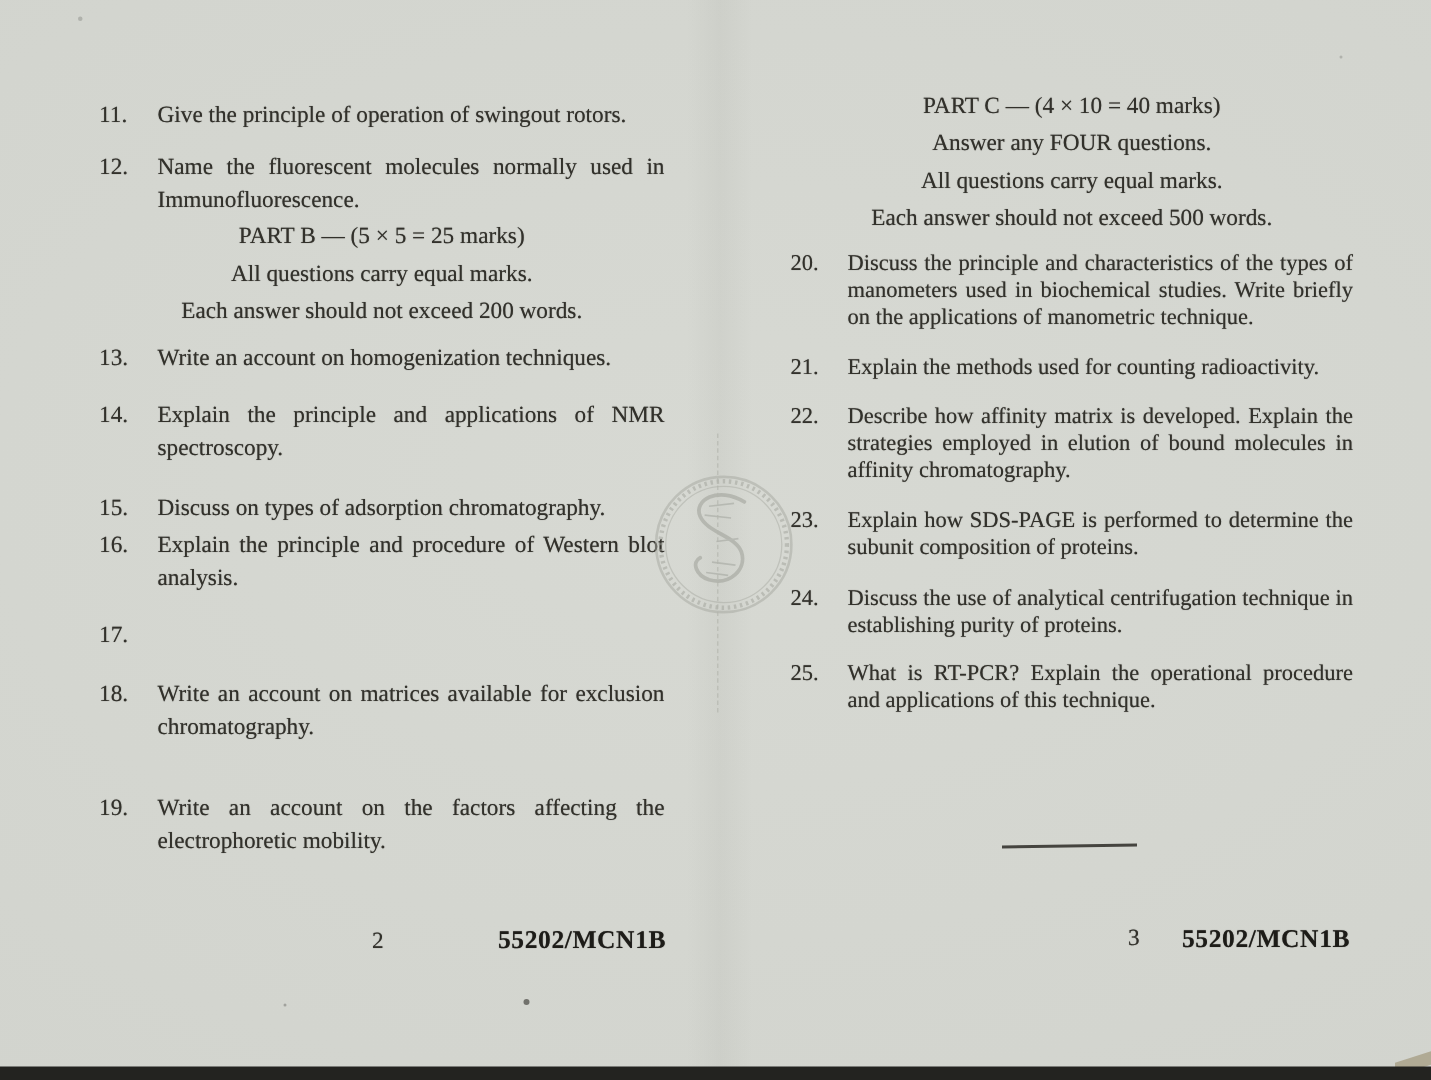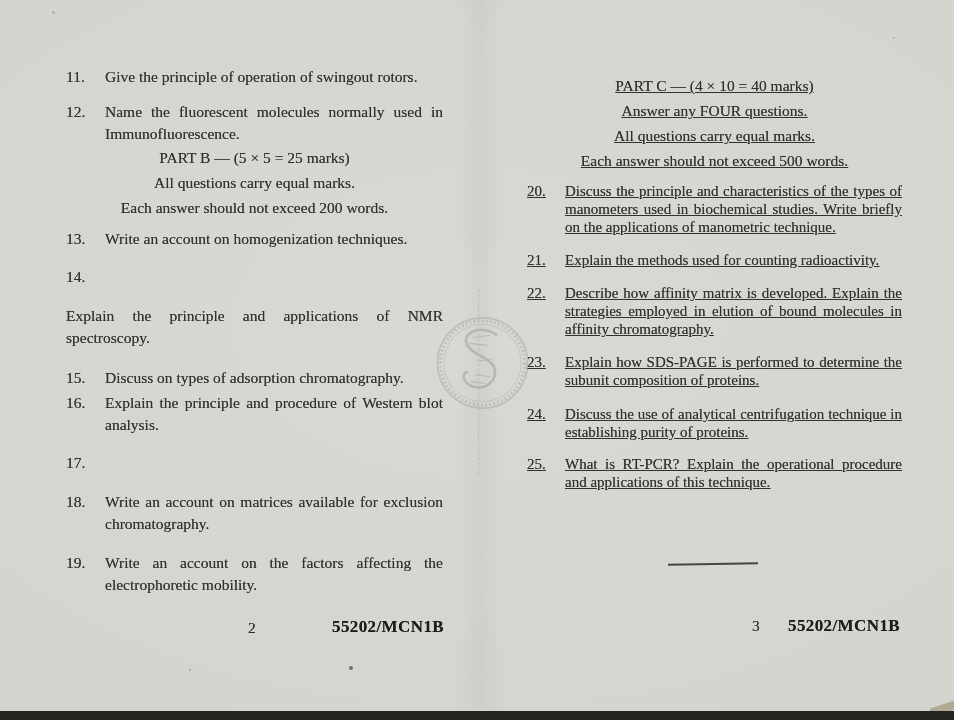--- a/index.html
+++ b/index.html
@@ -8,21 +8,21 @@
     width:954px;height:720px;
     margin:0 auto;
     background:radial-gradient(120% 100% at 50% 45%, #d7d9d3 0%, #d2d4ce 70%, #cbcdc7 100%);
     font-family:"Liberation Serif","DejaVu Serif",serif;
     color:#32312b;
     overflow:hidden;
     text-shadow:0 0 0.6px rgba(47,46,41,0.65);
   }
   .col{position:absolute;}
   .lcol{left:66px;top:66px;width:377px;font-size:15.5px;line-height:22px;}
-  .rcol{left:527px;top:73px;width:375px;font-size:15px;line-height:18px;text-decoration:underline;}
+  .rcol{left:527px;top:58px;width:375px;font-size:15px;line-height:18px;}
   .q{display:flex;margin:0 0 16px 0;}
   .rcol .q{margin-bottom:15px;}
   .num{flex:0 0 39px;}
   .rcol .num{flex:0 0 38px;}
   .txt{flex:1;text-align:justify;}
   .headings{text-align:center;line-height:25px;margin-bottom:8px;}
   .rcol .headings{font-size:15.5px;margin-bottom:9px;}
   .footer-num{position:absolute;font-size:15.5px;}
   .footer-code{position:absolute;font-size:17px;font-weight:700;letter-spacing:0.4px;color:#1d1c18;}
   .divider{position:absolute;left:668px;top:563px;width:90px;height:2px;background:#45443f;transform:rotate(-0.8deg);}
@@ -58,36 +58,36 @@
     <div class="headings">
       <div>PART B — (5 × 5 = 25 marks)</div>
       <div>All questions carry equal marks.</div>
       <div>Each answer should not exceed 200 words.</div>
     </div>
 
     <div class="q">
       <span class="num">13.</span>
       <span class="txt">Write an account on homogenization techniques.</span>
     </div>
-    <div class="q" style="margin-bottom:18px;flex-direction:column;">
+    <div class="q" style="margin-bottom:18px;">
       <span class="num">14.</span>
       <span class="txt">Explain the principle and applications of NMR spectroscopy.</span>
     </div>
     <div class="q" style="margin-bottom:3px;">
       <span class="num">15.</span>
       <span class="txt">Discuss on types of adsorption chromatography.</span>
     </div>
     <div class="q">
       <span class="num">16.</span>
       <span class="txt">Explain the principle and procedure of Western blot analysis.</span>
     </div>
     <div class="q" style="margin-bottom:17px;">
       <span class="num">17.</span>
     </div>
-    <div class="q" style="margin-bottom:17px;">
+    <div class="q" style="margin-bottom:32px;">
       <span class="num">18.</span>
       <span class="txt">Write an account on matrices available for exclusion chromatography.</span>
     </div>
     <div class="q">
       <span class="num">19.</span>
       <span class="txt">Write an account on the factors affecting the electrophoretic mobility.</span>
     </div>
   </div>
 
   <div class="col rcol">

